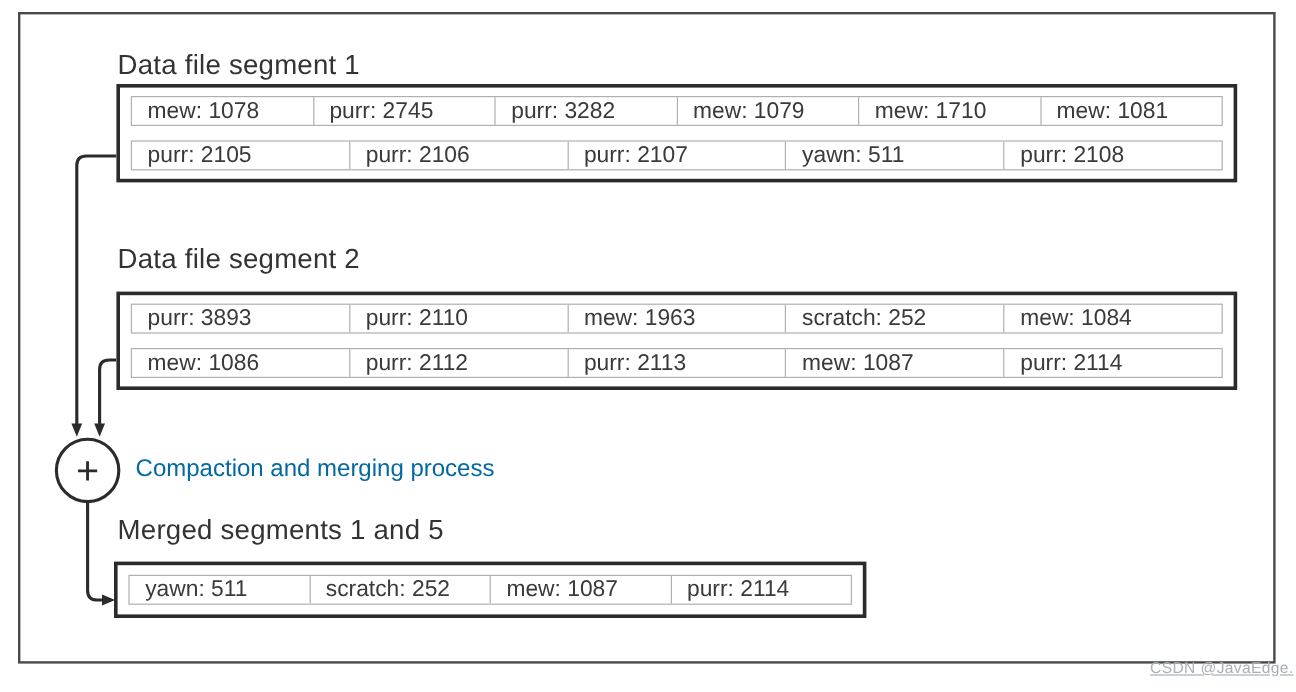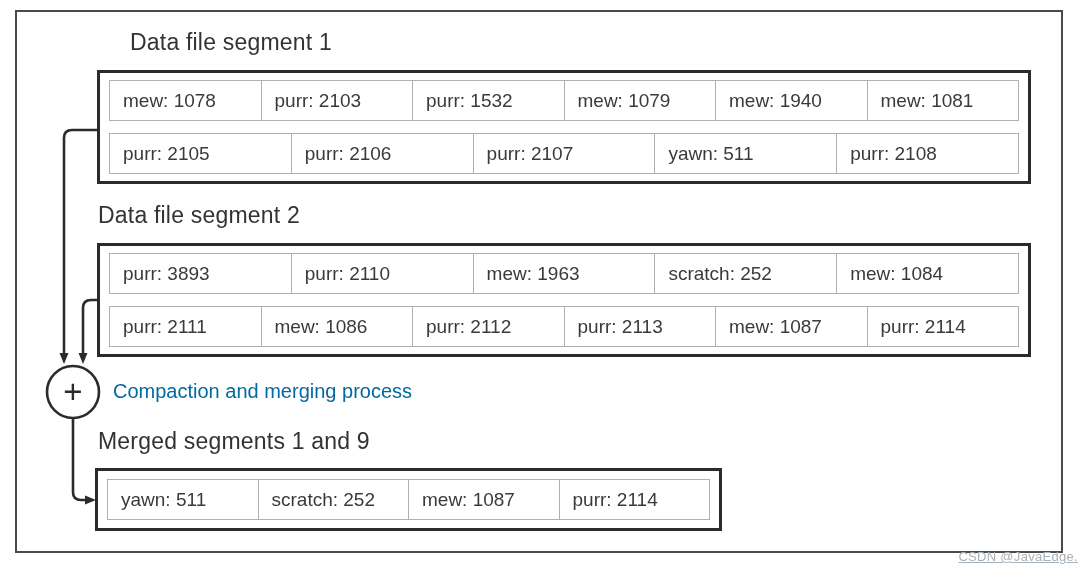--- a/index.html
+++ b/index.html
@@ -26,39 +26,39 @@
     pointer-events: none;
   }
   .section-title {
     position: absolute;
     font-size: 23px;
     line-height: 28px;
     color: #333333;
     letter-spacing: 0.2px;
     white-space: nowrap;
   }
-  .title-1 { left: 98px; top: 28px; margin-left: 32px; }
+  .title-1 { left: 98px; top: 40px; }
   .title-2 { left: 98px; top: 201px; }
   .title-merged { left: 98px; top: 427px; }
   .segment-box {
     position: absolute;
     border: 3px solid #2b2b2b;
     background: #ffffff;
     box-sizing: border-box;
     padding: 7px 9px;
     display: flex;
     flex-direction: column;
     gap: 12px;
   }
   .seg1 { left: 97px; top: 70px; width: 934px; }
   .seg2 { left: 97px; top: 243px; width: 934px; }
   .merged-box { left: 95px; top: 468px; width: 627px; padding: 8px 9px; }
   .record-row {
     display: flex;
-    height: 41px;
+    height: 25px;
     border: 1.5px solid #b0b0b0;
     box-sizing: border-box;
     background: #ffffff;
   }
   .record-cell {
     flex: 1;
     display: flex;
     align-items: center;
     padding-left: 13px;
     font-size: 19px;
@@ -113,24 +113,24 @@
       <polygon points="78.5,353 87.5,353 83,364"></polygon>
       <polygon points="85,495.5 85,504.5 96,500"></polygon>
     </g>
   </svg>
 
   <div class="section-title title-1">Data file segment 1</div>
 
   <div class="segment-box seg1">
     <div class="record-row">
       <div class="record-cell">mew: 1078</div>
-      <div class="record-cell">purr: 2103</div>
-      <div class="record-cell">purr: 1532</div>
+      <div class="record-cell">purr: 2745</div>
+      <div class="record-cell">purr: 3282</div>
       <div class="record-cell">mew: 1079</div>
-      <div class="record-cell">mew: 1940</div>
+      <div class="record-cell">mew: 1710</div>
       <div class="record-cell">mew: 1081</div>
     </div>
     <div class="record-row">
       <div class="record-cell">purr: 2105</div>
       <div class="record-cell">purr: 2106</div>
       <div class="record-cell">purr: 2107</div>
       <div class="record-cell">yawn: 511</div>
       <div class="record-cell">purr: 2108</div>
     </div>
   </div>
@@ -139,34 +139,33 @@
 
   <div class="segment-box seg2">
     <div class="record-row">
       <div class="record-cell">purr: 3893</div>
       <div class="record-cell">purr: 2110</div>
       <div class="record-cell">mew: 1963</div>
       <div class="record-cell">scratch: 252</div>
       <div class="record-cell">mew: 1084</div>
     </div>
     <div class="record-row">
-      <div class="record-cell">purr: 2111</div>
       <div class="record-cell">mew: 1086</div>
       <div class="record-cell">purr: 2112</div>
       <div class="record-cell">purr: 2113</div>
       <div class="record-cell">mew: 1087</div>
       <div class="record-cell">purr: 2114</div>
     </div>
   </div>
 
   <div class="plus-operator">+</div>
 
   <div class="process-label">Compaction and merging process</div>
 
-  <div class="section-title title-merged">Merged segments 1 and 9</div>
+  <div class="section-title title-merged">Merged segments 1 and 5</div>
 
   <div class="segment-box merged-box">
     <div class="record-row">
       <div class="record-cell">yawn: 511</div>
       <div class="record-cell">scratch: 252</div>
       <div class="record-cell">mew: 1087</div>
       <div class="record-cell">purr: 2114</div>
     </div>
   </div>
 

